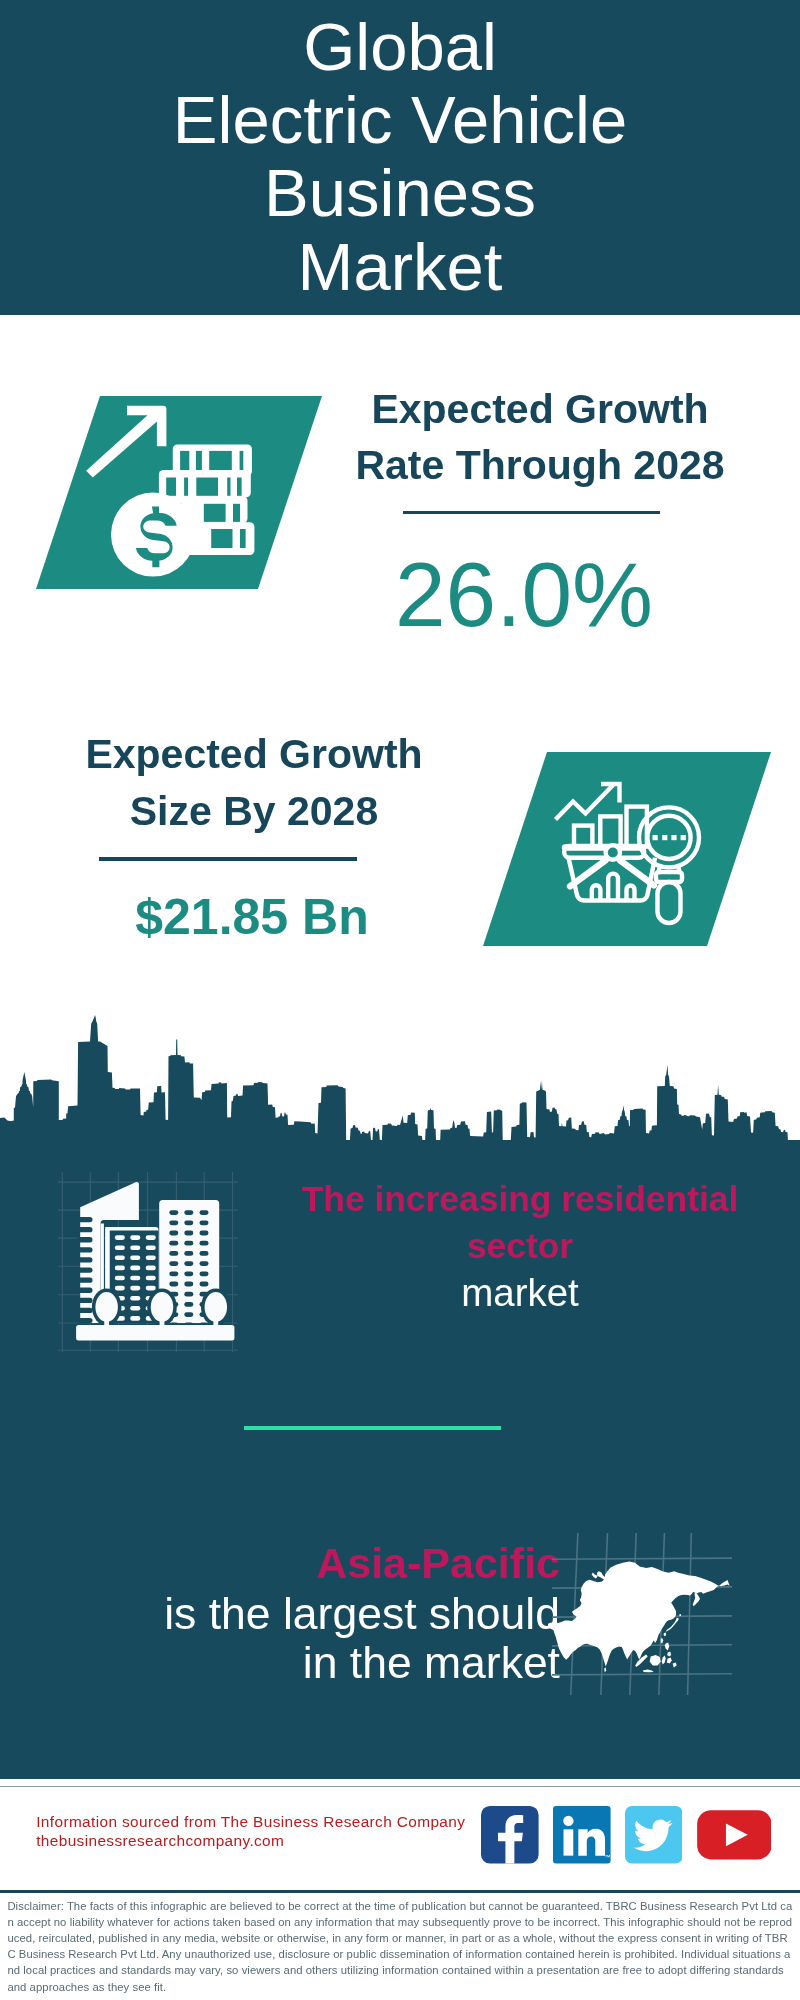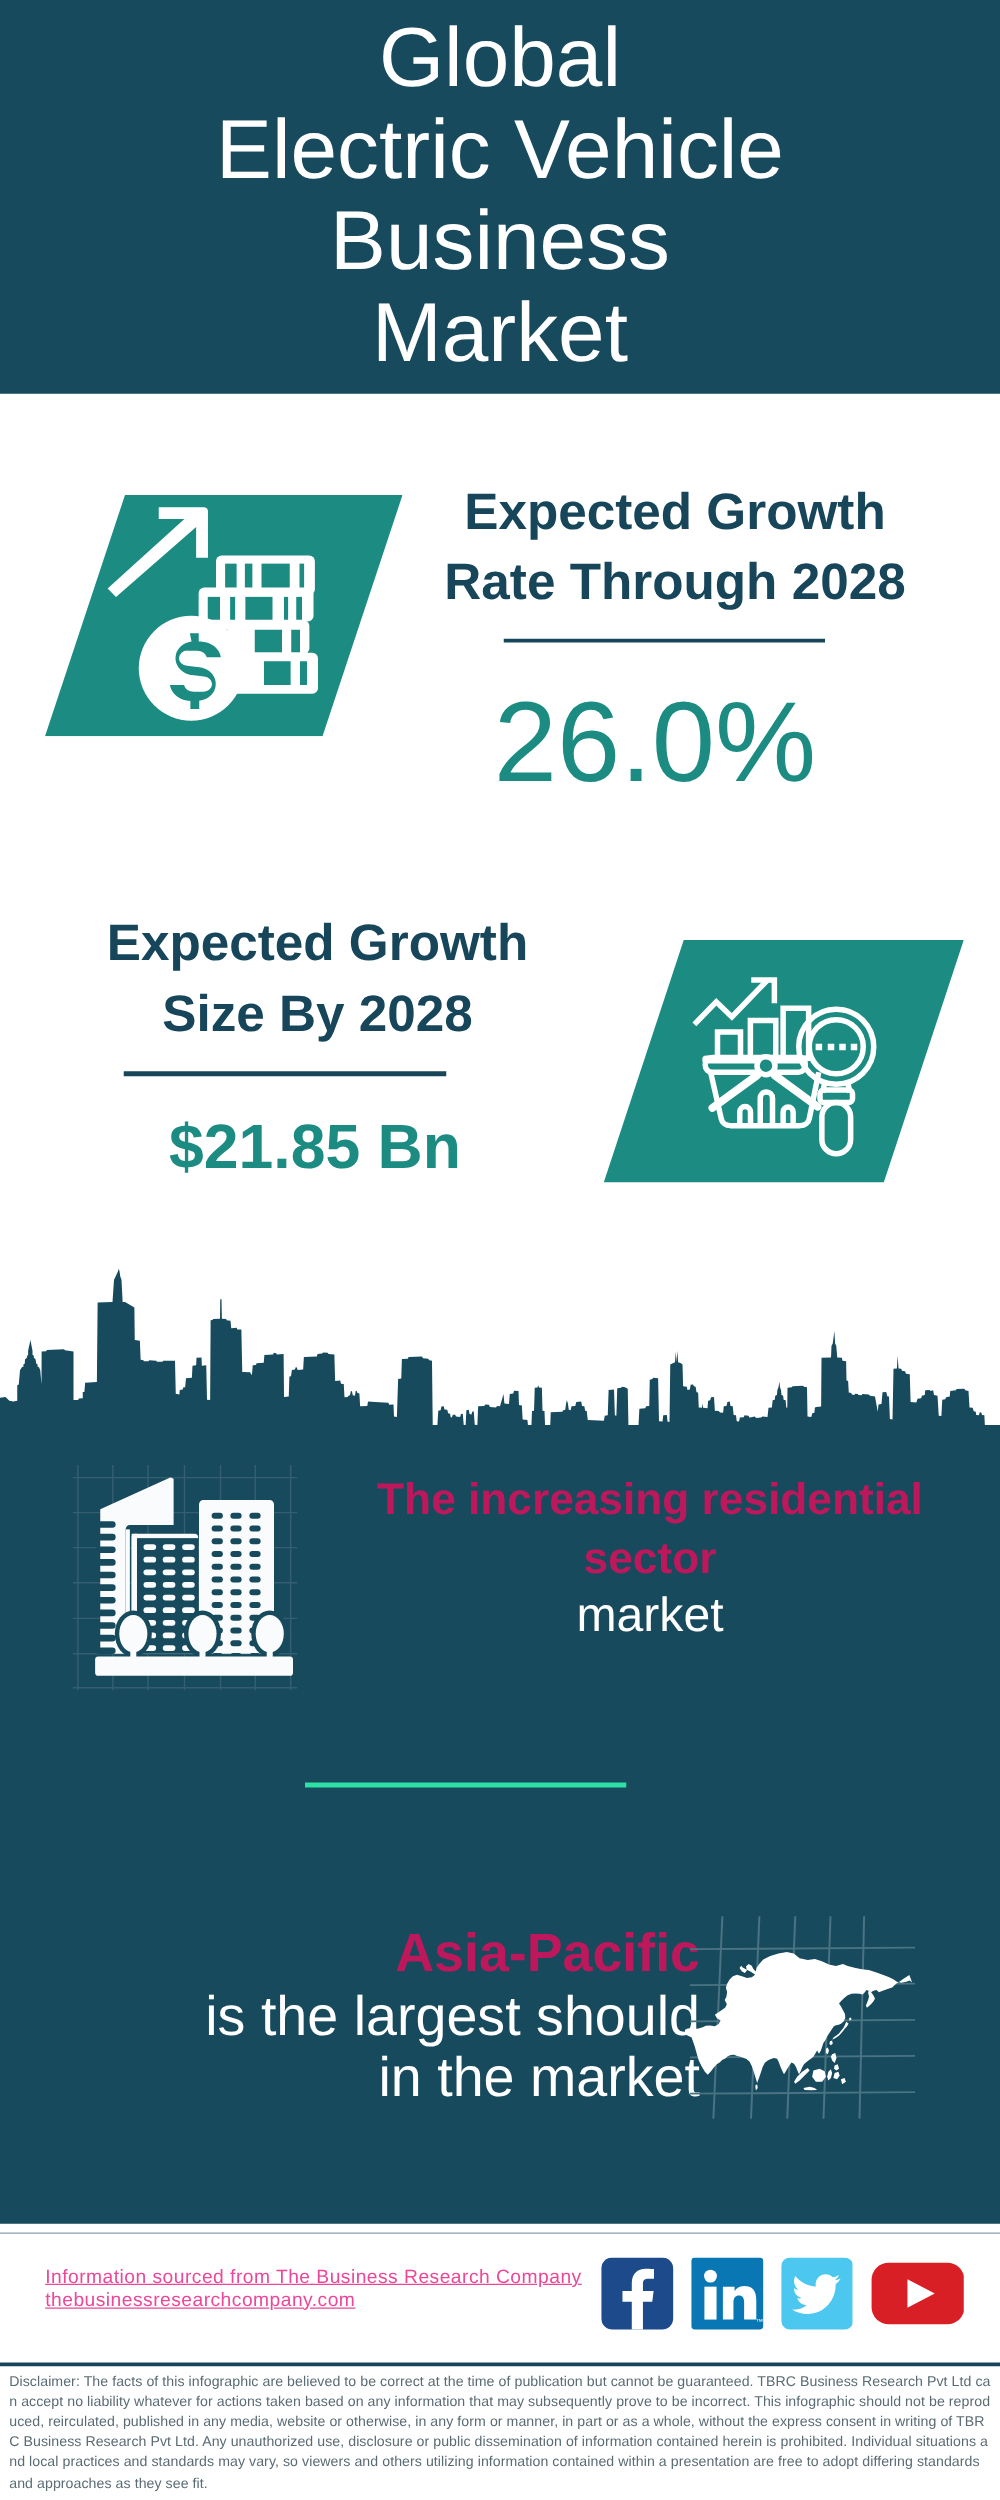--- a/index.html
+++ b/index.html
@@ -40,22 +40,22 @@
   .region-text{position:absolute;left:40px;top:1539px;width:520px;text-align:right;
     font-family:"Liberation Sans",sans-serif;line-height:48px;}
   .region-text .hl{font-size:43px;line-height:48px;}
   .region-text .sub{font-size:44.5px;line-height:48px;}
   .region-text .sub.r1{margin-top:3px;}
   .map-wrap{position:absolute;left:548px;top:1528px;width:192px;height:172px;}
 
   
   .footer{position:absolute;left:0;top:1786.2px;width:800px;height:100px;background:#ffffff;
     border-top:1.6px solid #8A9EA8;}
-  .footer-text{position:absolute;left:36.2px;top:25.8px;color:#ec4899;
-    font-family:"Liberation Sans",sans-serif;font-size:15.4px;line-height:18.7px;letter-spacing:0.38px;text-decoration:underline;}
+  .footer-text{position:absolute;left:36.2px;top:25.8px;color:#b91c1c;
+    font-family:"Liberation Sans",sans-serif;font-size:15.4px;line-height:18.7px;letter-spacing:0.38px;}
   .social{position:absolute;left:481.2px;top:19px;display:flex;gap:14.2px;align-items:center;}
   .sicon{width:57.6px;height:57.6px;display:block;}
   .sicon.yt{width:74.8px;}
   .disclaimer{position:absolute;left:0;top:1889.5px;width:800px;height:110.5px;background:#ffffff;
     border-top:3px solid #17465A;}
   .disclaimer p{margin:0;padding:5.6px 7px 0 7.4px;color:#5A6B74;font-size:11.3px;line-height:16.1px;
     font-family:"Liberation Sans",sans-serif;text-align:left;word-break:break-all;letter-spacing:0.06px;}
 </style>
 </head>
 <body>

